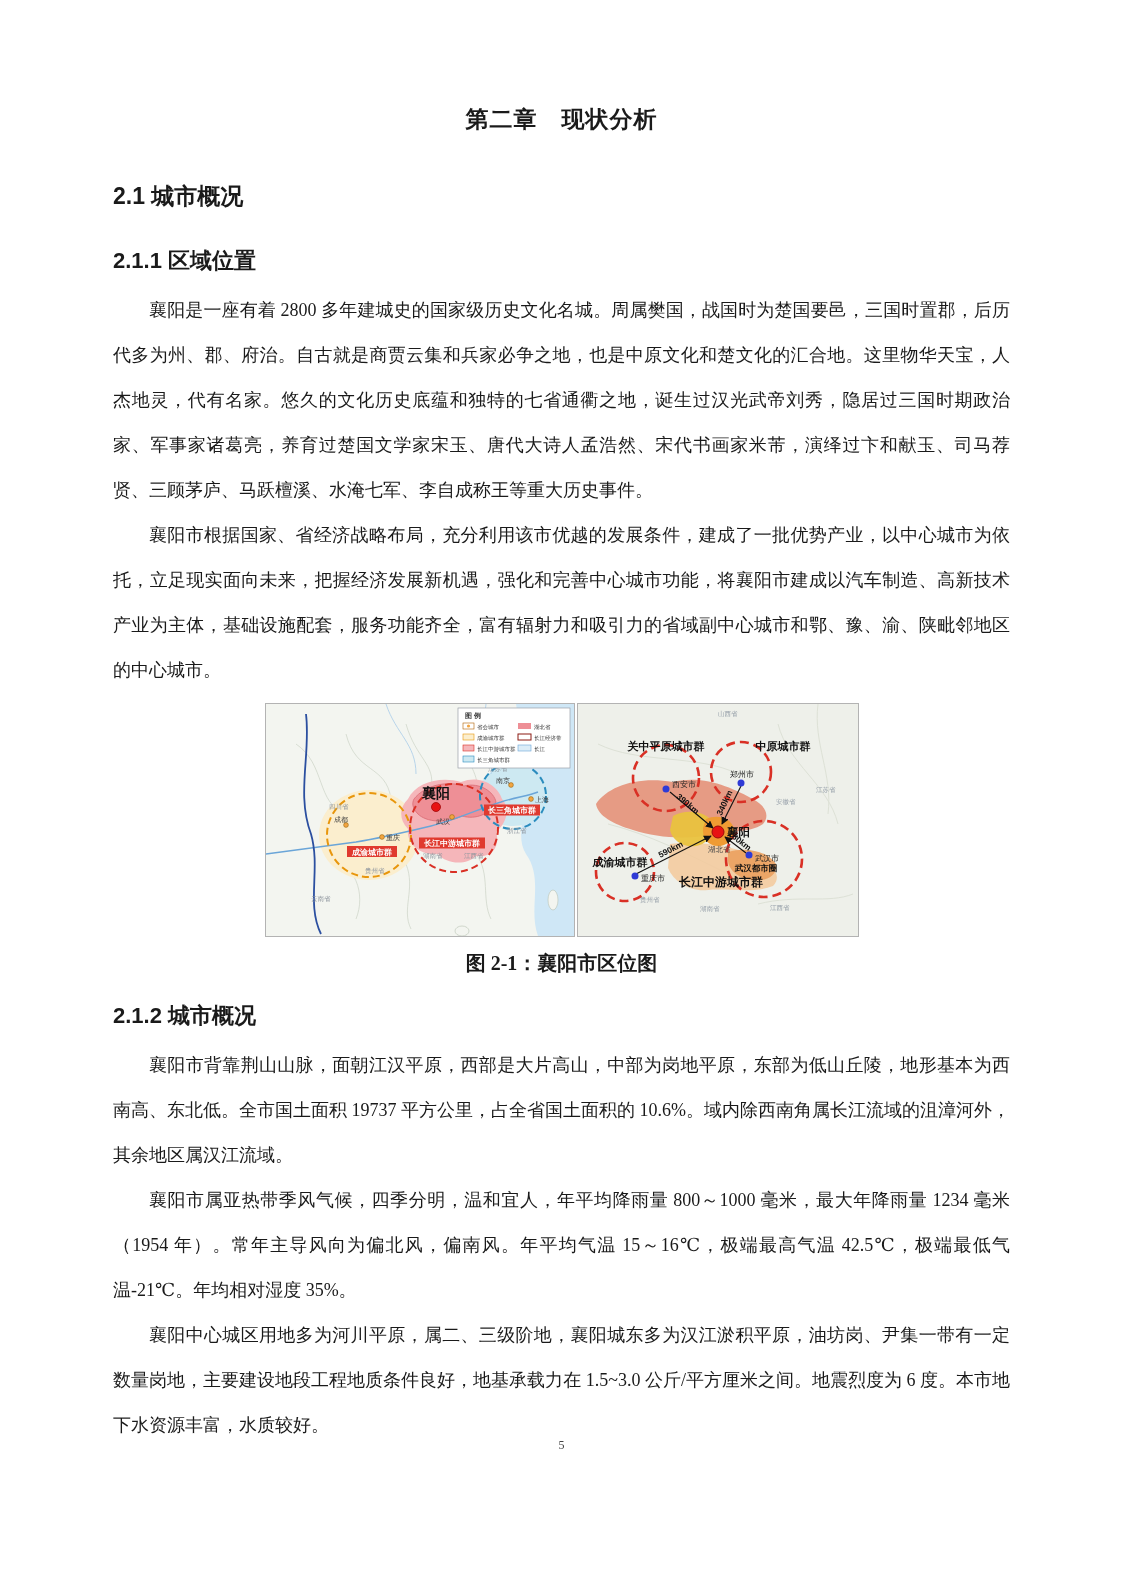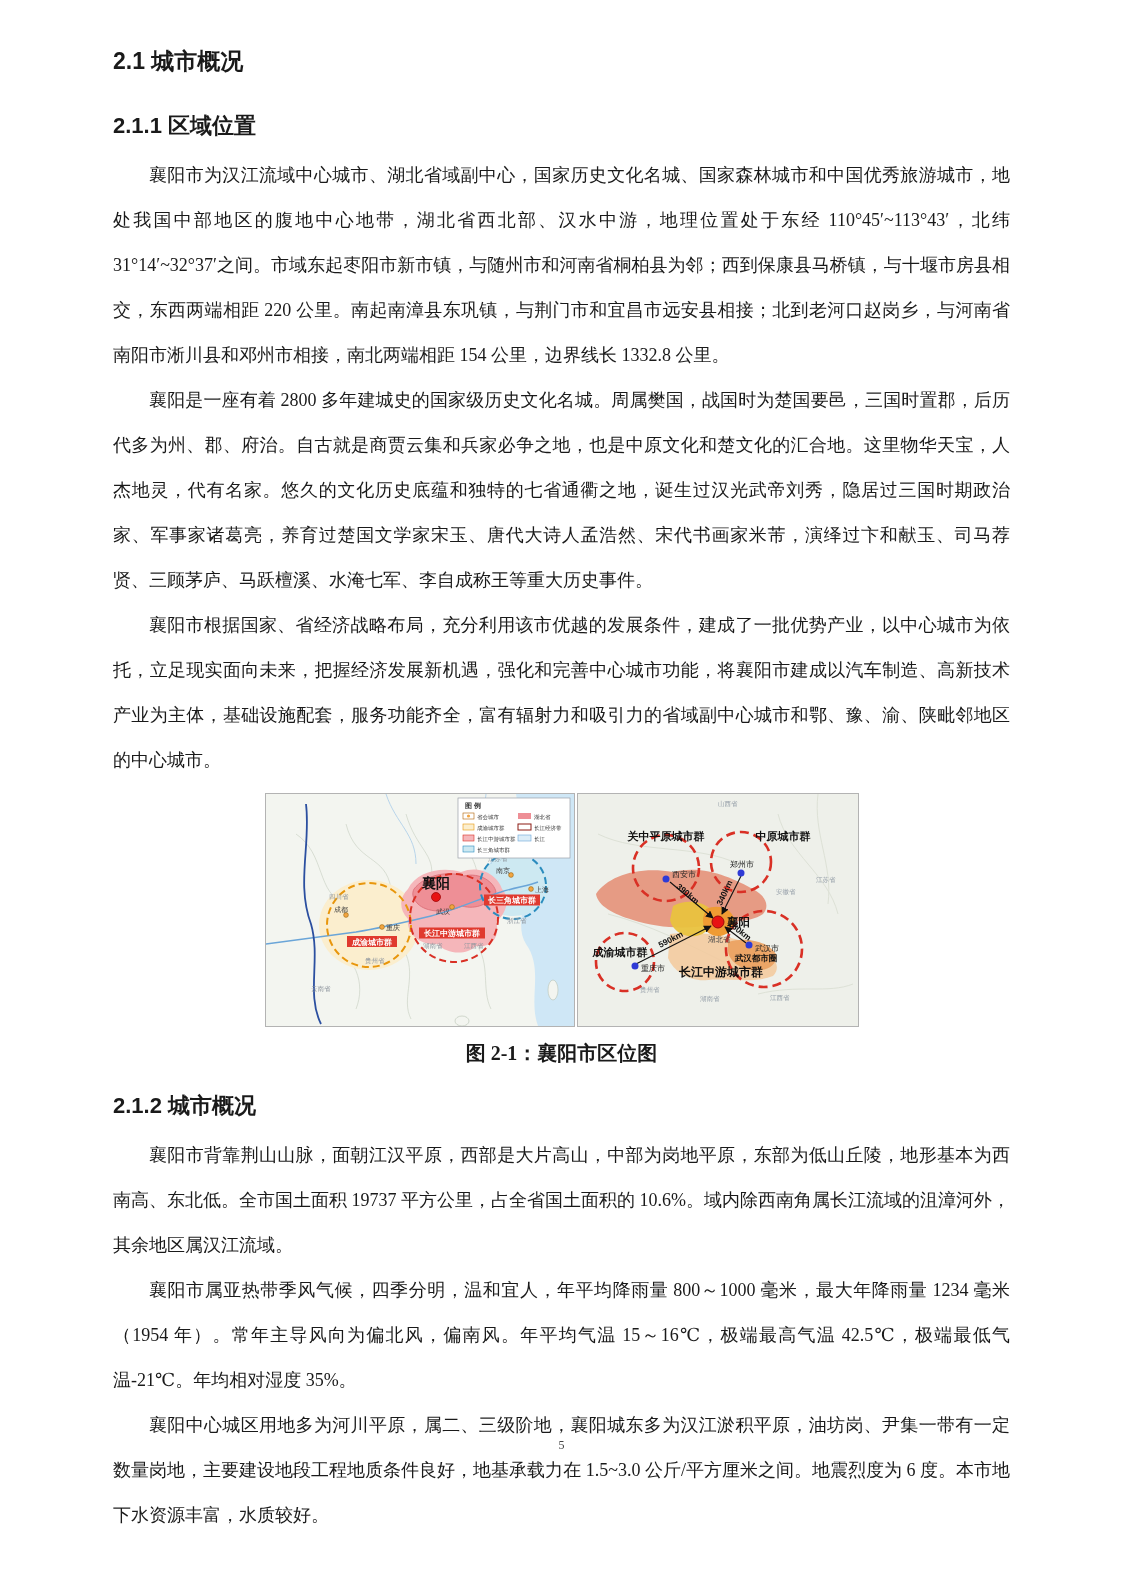--- a/index.html
+++ b/index.html
@@ -37,26 +37,26 @@
     position:absolute; top:1438px; left:0; width:100%;
     text-align:center; font-size:12px; color:#444;
   }
   svg text { font-family:"Liberation Sans","DejaVu Sans",sans-serif; }
 </style>
 </head>
 <body>
 
 <div class="content">
 
+  <div class="doc-title">第二章　现状分析</div>
 
   <div class="h21">2.1 城市概况</div>
 
   <div class="h211">2.1.1 区域位置</div>
 
-  <p class="para">襄阳市为汉江流域中心城市、湖北省域副中心，国家历史文化名城、国家森林城市和中国优秀旅游城市，地处我国中部地区的腹地中心地带，湖北省西北部、汉水中游，地理位置处于东经 110°45′~113°43′，北纬 31°14′~32°37′之间。市域东起枣阳市新市镇，与随州市和河南省桐柏县为邻；西到保康县马桥镇，与十堰市房县相交，东西两端相距 220 公里。南起南漳县东巩镇，与荆门市和宜昌市远安县相接；北到老河口赵岗乡，与河南省南阳市淅川县和邓州市相接，南北两端相距 154 公里，边界线长 1332.8 公里。</p>
   <p class="para">襄阳是一座有着 2800 多年建城史的国家级历史文化名城。周属樊国，战国时为楚国要邑，三国时置郡，后历代多为州、郡、府治。自古就是商贾云集和兵家必争之地，也是中原文化和楚文化的汇合地。这里物华天宝，人杰地灵，代有名家。悠久的文化历史底蕴和独特的七省通衢之地，诞生过汉光武帝刘秀，隐居过三国时期政治家、军事家诸葛亮，养育过楚国文学家宋玉、唐代大诗人孟浩然、宋代书画家米芾，演绎过卞和献玉、司马荐贤、三顾茅庐、马跃檀溪、水淹七军、李自成称王等重大历史事件。</p>
   <p class="para">襄阳市根据国家、省经济战略布局，充分利用该市优越的发展条件，建成了一批优势产业，以中心城市为依托，立足现实面向未来，把握经济发展新机遇，强化和完善中心城市功能，将襄阳市建成以汽车制造、高新技术产业为主体，基础设施配套，服务功能齐全，富有辐射力和吸引力的省域副中心城市和鄂、豫、渝、陕毗邻地区的中心城市。</p>
 
   <div class="figure-wrap">
 
     <div class="map-frame">
       <svg width="308" height="232" viewBox="0 0 308 232">
         <rect width="308" height="232" fill="#f3f5f0"></rect>
         <path d="M252,0 L308,0 L308,232 L272,232 C262,205 278,175 260,150 C246,128 268,95 256,60 C250,40 254,18 250,0 Z" fill="#cfe7f6"></path>
         <ellipse cx="287" cy="196" rx="5" ry="10" fill="#f3f5f0" stroke="#b9c2b4" stroke-width="0.6"></ellipse>

